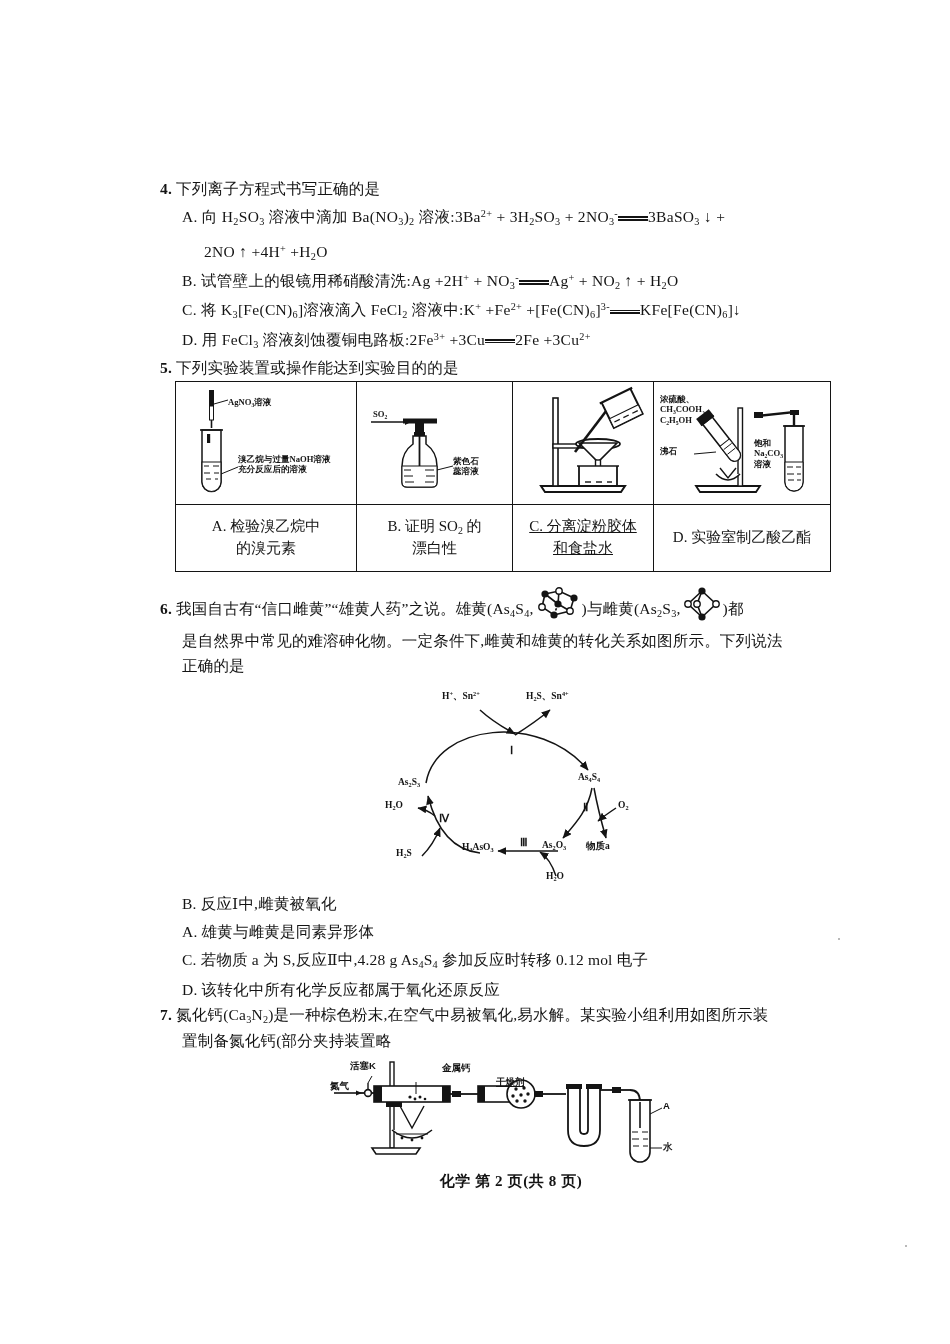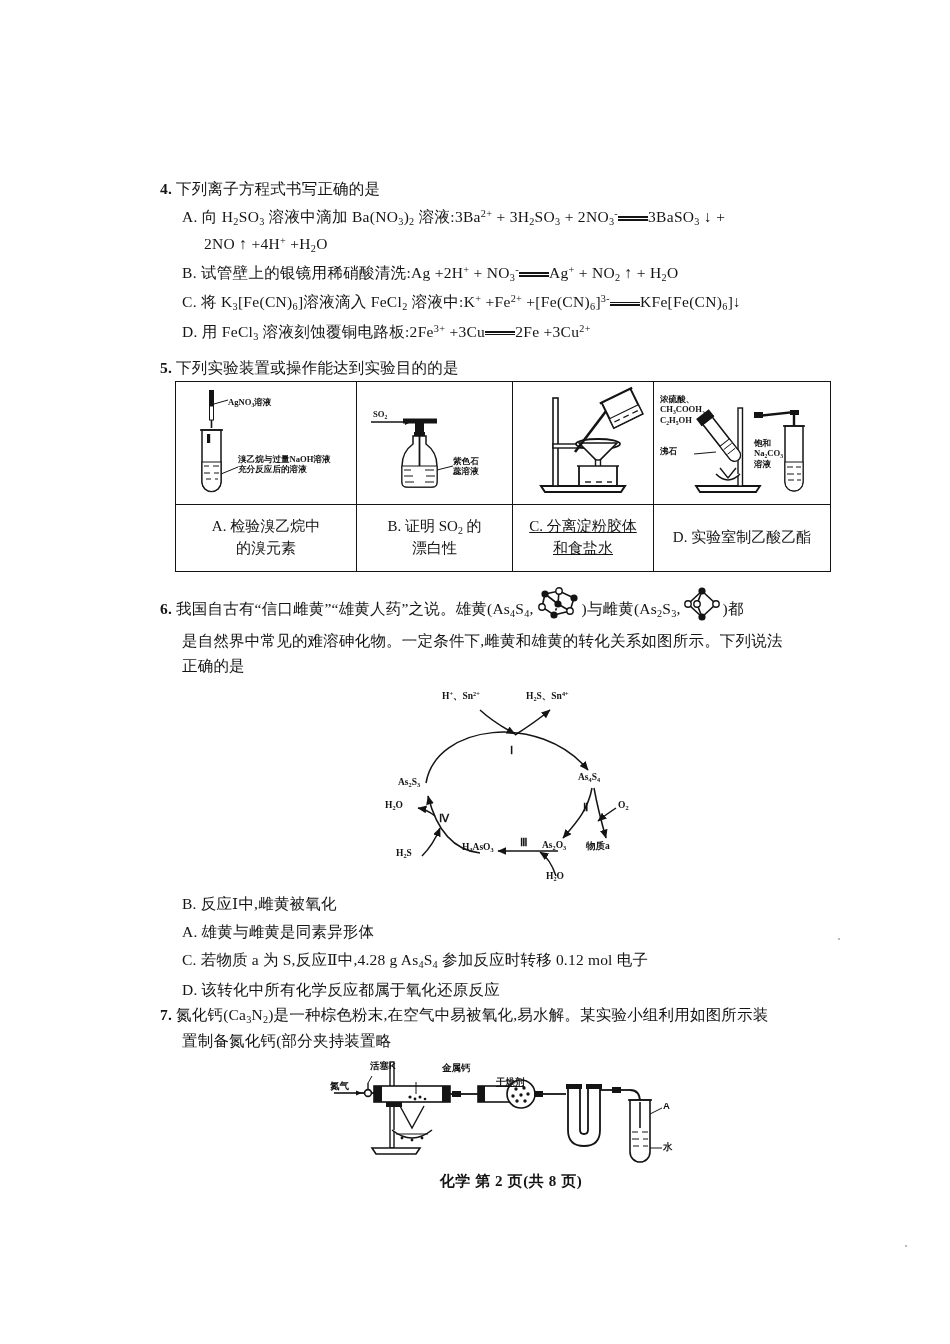--- a/index.html
+++ b/index.html
@@ -14,21 +14,21 @@
   .page { position:absolute; left:0; top:0; width:950px; height:1344px;border-radius:17px; }
 
   
   .qline { font-size:15.5px; line-height:1.62; letter-spacing:.2px; }
   .qnum  { font-weight:600; }
   .indent1 { padding-left:22px; }
   .indent2 { padding-left:44px; }
 
   sub { font-size:.66em; vertical-align:-.28em; }
   sup { font-size:.66em; vertical-align:.48em; }
-  .eqs { letter-spacing:.3px; }
+  .eqs { letter-spacing:.3px;margin-top:8px; }
   .dbl { display:inline-block; position:relative; width:30px; height:.9em; vertical-align:middle; }
   .dbl::before, .dbl::after {
     content:""; position:absolute; left:0; width:30px; height:1.7px; background:#141414;
   }
   .dbl::before { top:.30em; }
   .dbl::after  { top:.48em; }
 
   
   #q4 { position:absolute; left:160px; top:176px; width:700px; }
   #q4 .opt { margin-top:3px; }
@@ -460,21 +460,21 @@
           <line x1="313" y1="90" x2="318" y2="90"></line>
       </g>
 
       <line x1="320" y1="58" x2="332" y2="52" stroke="#141414" stroke-width="1"></line>
       <line x1="320" y1="92" x2="332" y2="92" stroke="#141414" stroke-width="1"></line>
 
       <line x1="38" y1="27" x2="42" y2="20" stroke="#141414" stroke-width="1"></line>
     </svg>
 
     <div class="ap-lbl" style="left:0px; top:24px;">氮气</div>
-    <div class="ap-lbl" style="left:40px; top:4px;">活塞K</div>
+    <div class="ap-lbl" style="left:20px; top:4px;">活塞K</div>
     <div class="ap-lbl" style="left:76px; top:6px;margin-left:36px;">金属钙</div>
     <div class="ap-lbl" style="left:166px; top:20px;text-decoration:underline;">干燥剂</div>
     <div class="ap-lbl" style="left:333px; top:44px;">A</div>
     <div class="ap-lbl" style="left:333px; top:85px;">水</div>
   </div>
 
   <div id="footer">化学   第 2 页(共 8 页)</div>
 
   <div class="speck" style="left:838px; top:938px;"></div>
   <div class="speck" style="left:905px; top:1245px;"></div>

